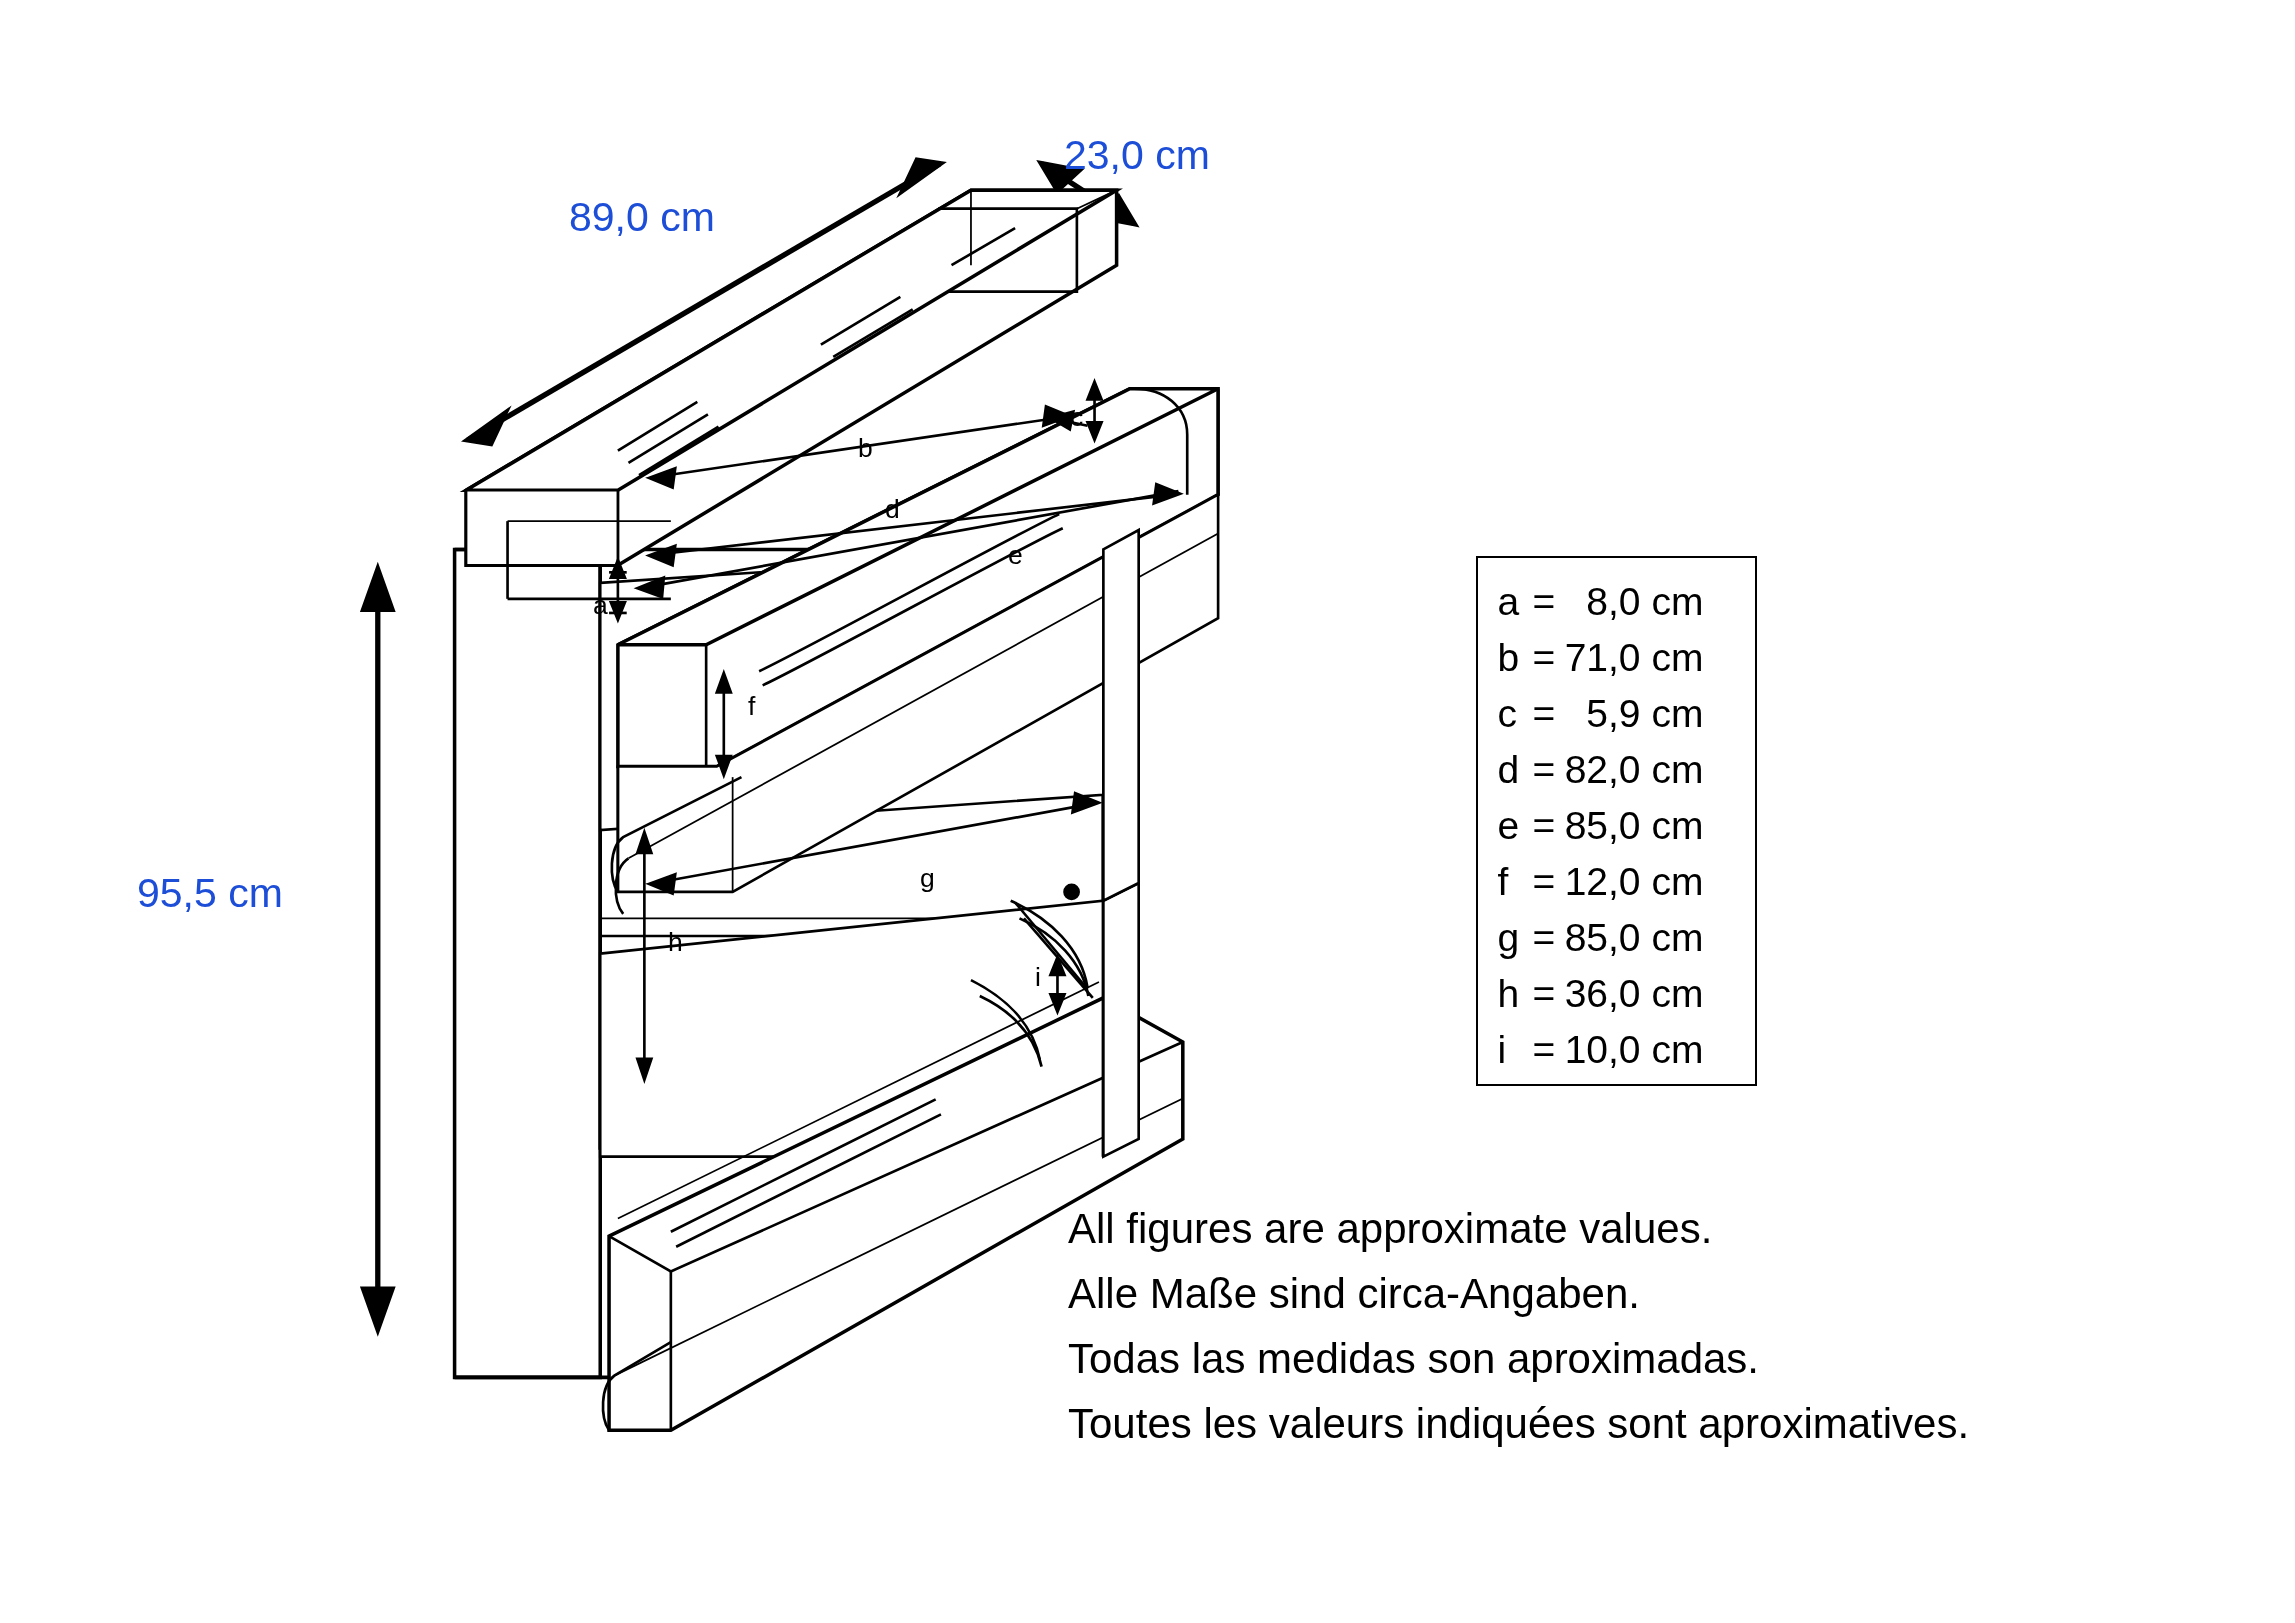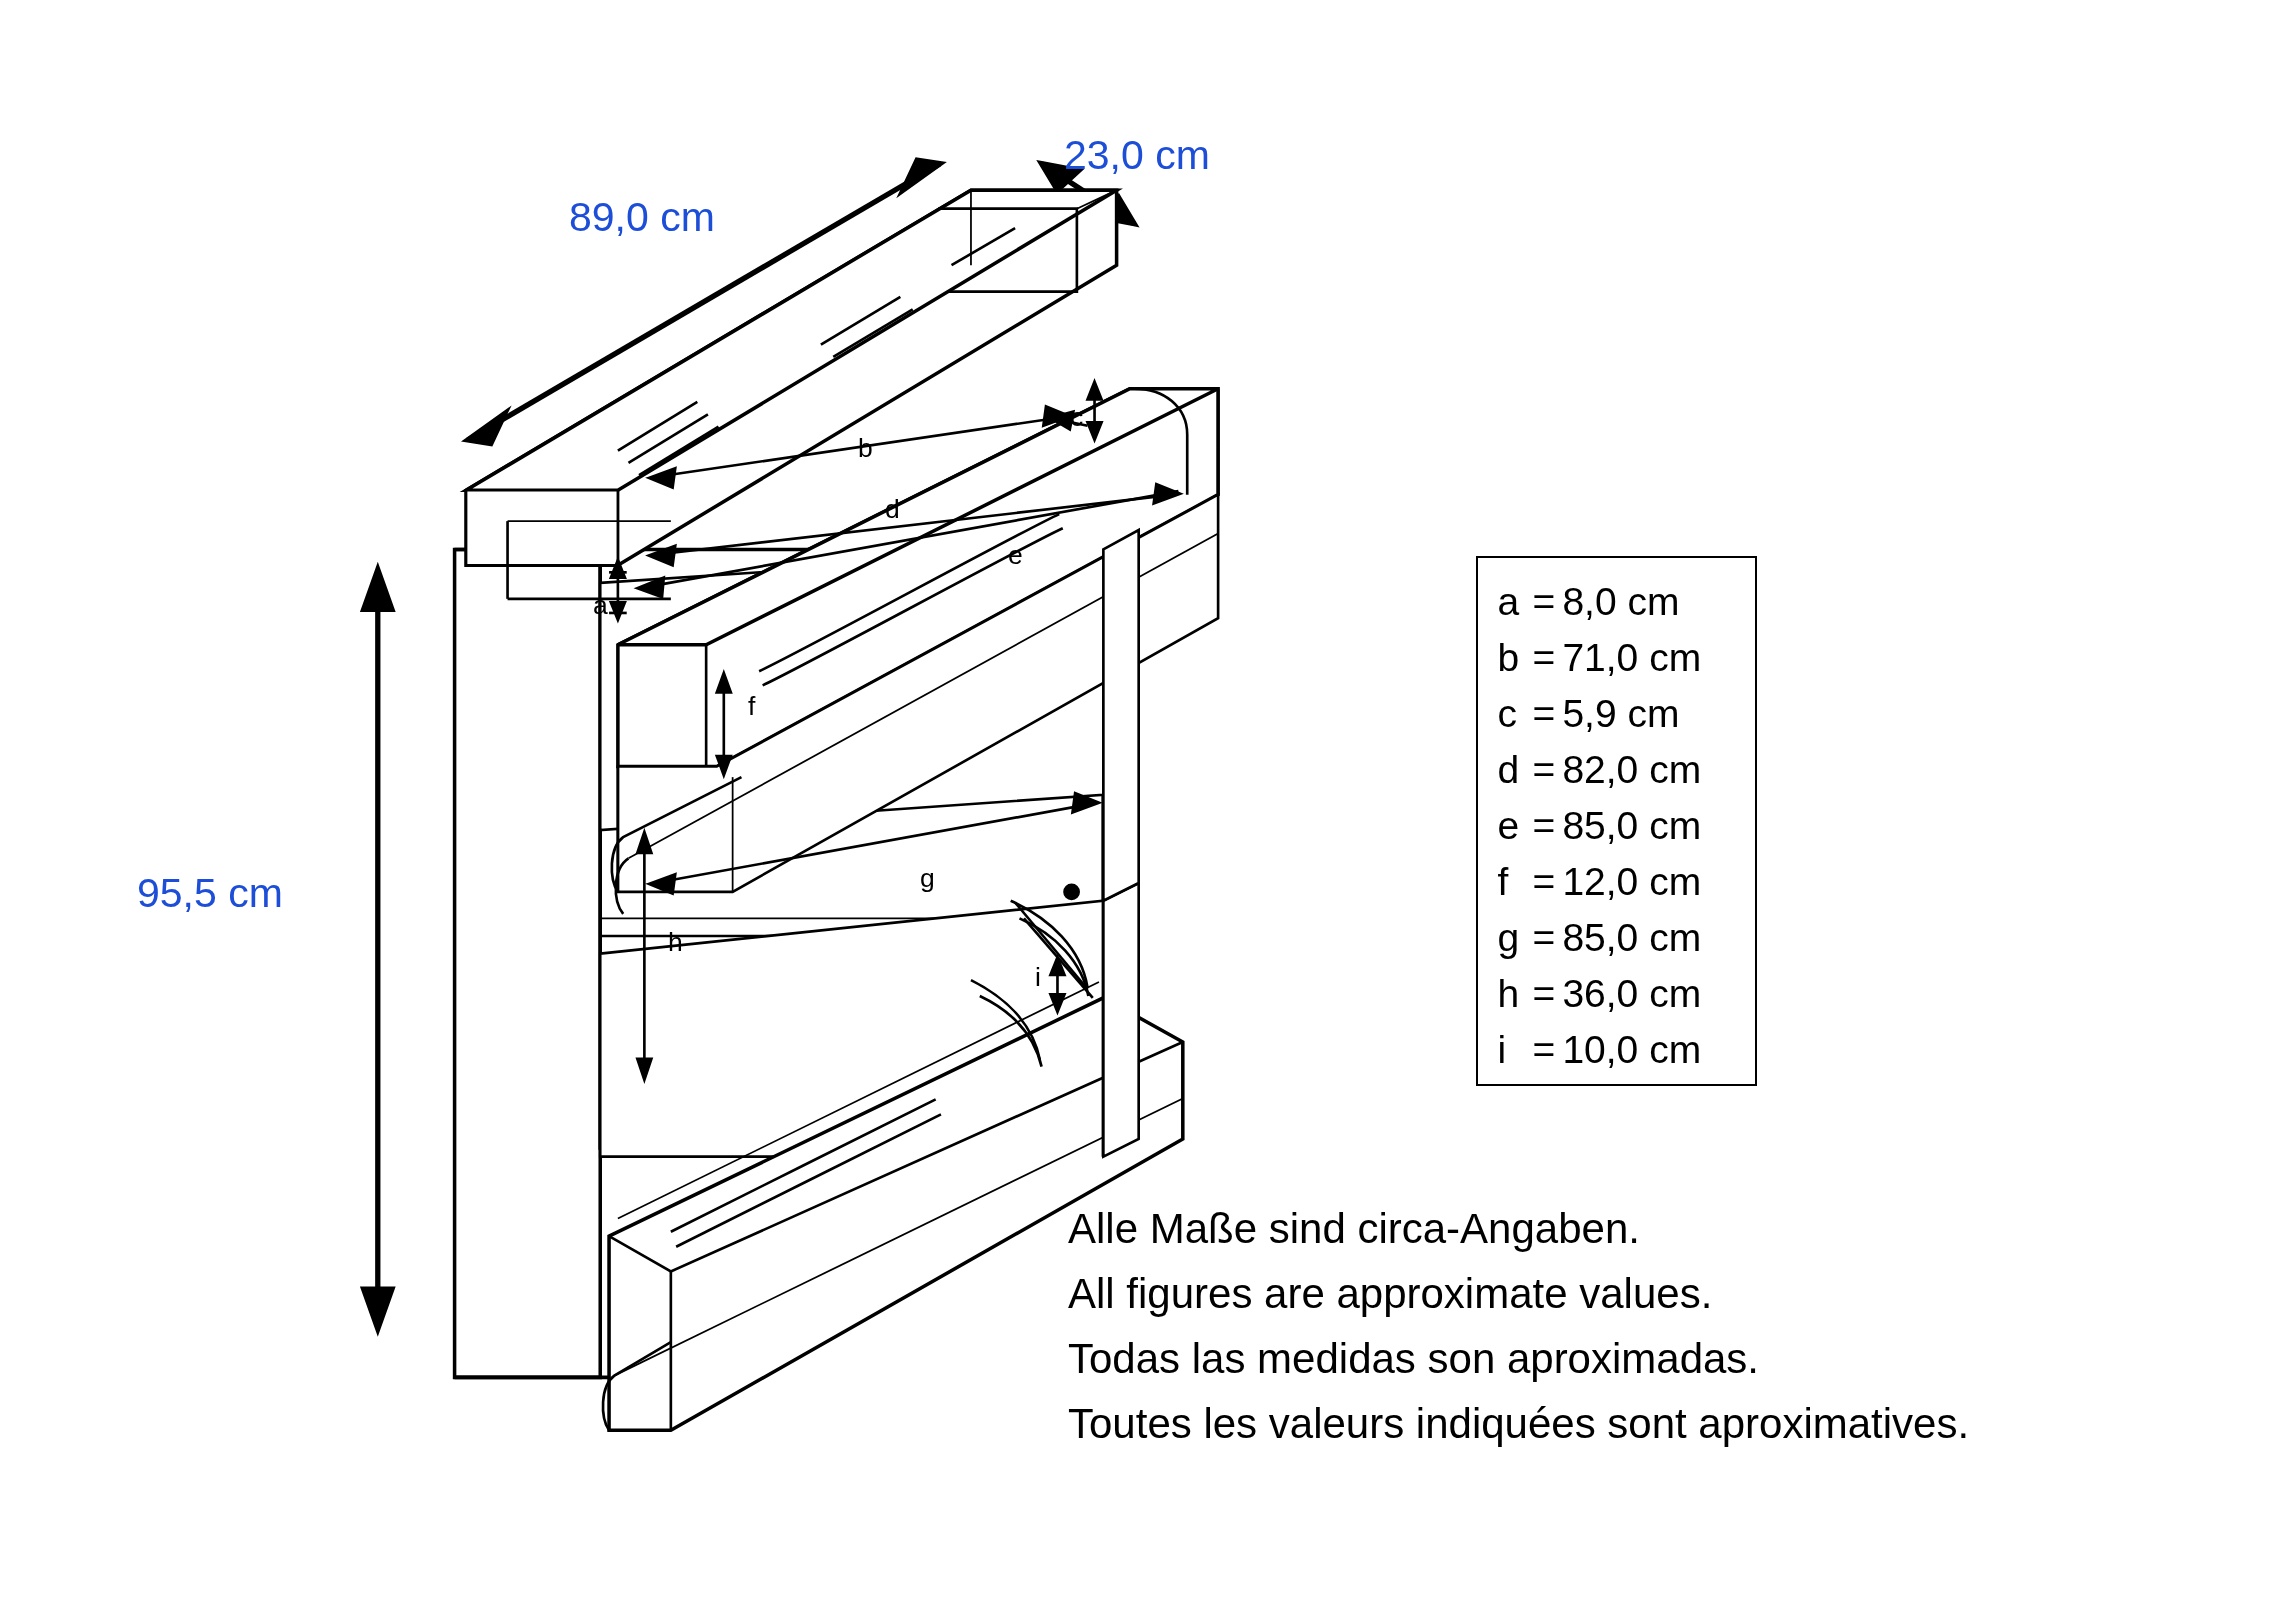--- a/index.html
+++ b/index.html
@@ -62,20 +62,21 @@
     display: inline-block;
     width: 35px;
   }
   .legend-eq {
     display: inline-block;
     width: 30px;
   }
   .legend-val {
     display: inline-block;
     width: 141px;
+    text-align: right;
   }
   #notes {
     position: absolute;
     left: 1068px;
     top: 1196px;
     width: 1165px;
   }
   .note-line {
     font-size: 42px;
     line-height: 65px;
@@ -278,20 +279,20 @@
     </div>
     <div class="legend-row">
       <span class="legend-key">h</span><span class="legend-eq">=</span><span class="legend-val">36,0 cm</span>
     </div>
     <div class="legend-row">
       <span class="legend-key">i</span><span class="legend-eq">=</span><span class="legend-val">10,0 cm</span>
     </div>
   </div>
 
   <div id="notes">
+    <div class="note-line">All figures are approximate values.</div>
     <div class="note-line">Alle Maße sind circa-Angaben.</div>
-    <div class="note-line">All figures are approximate values.</div>
     <div class="note-line">Todas las medidas son aproximadas.</div>
     <div class="note-line">Toutes les valeurs indiquées sont aproximatives.</div>
   </div>
 
 </div>
 
 
 </body></html>

